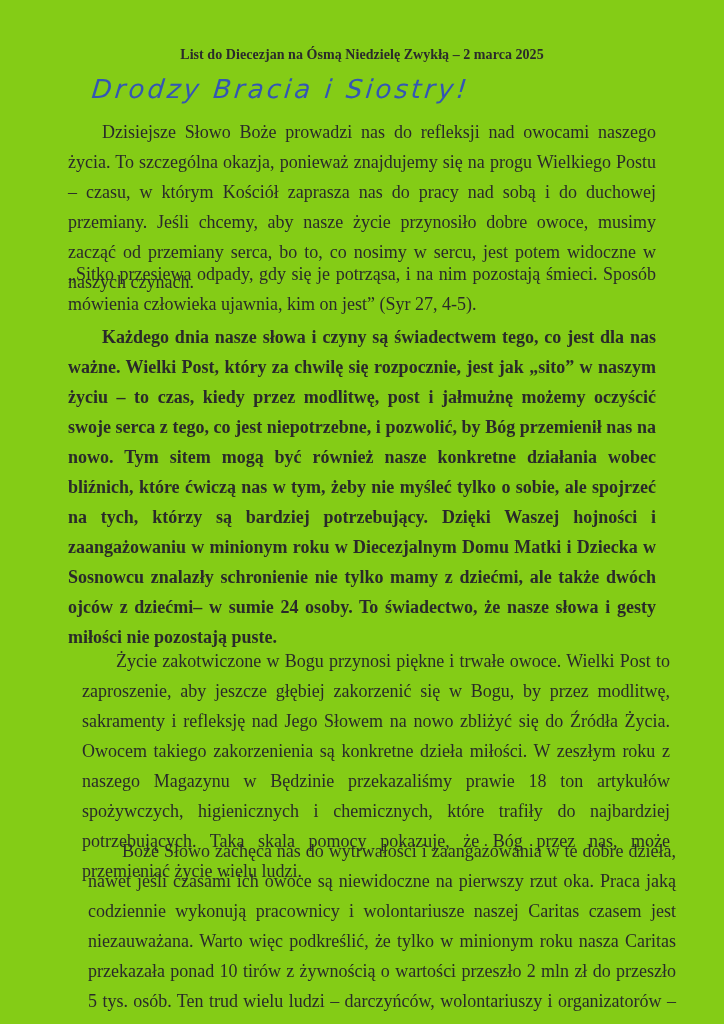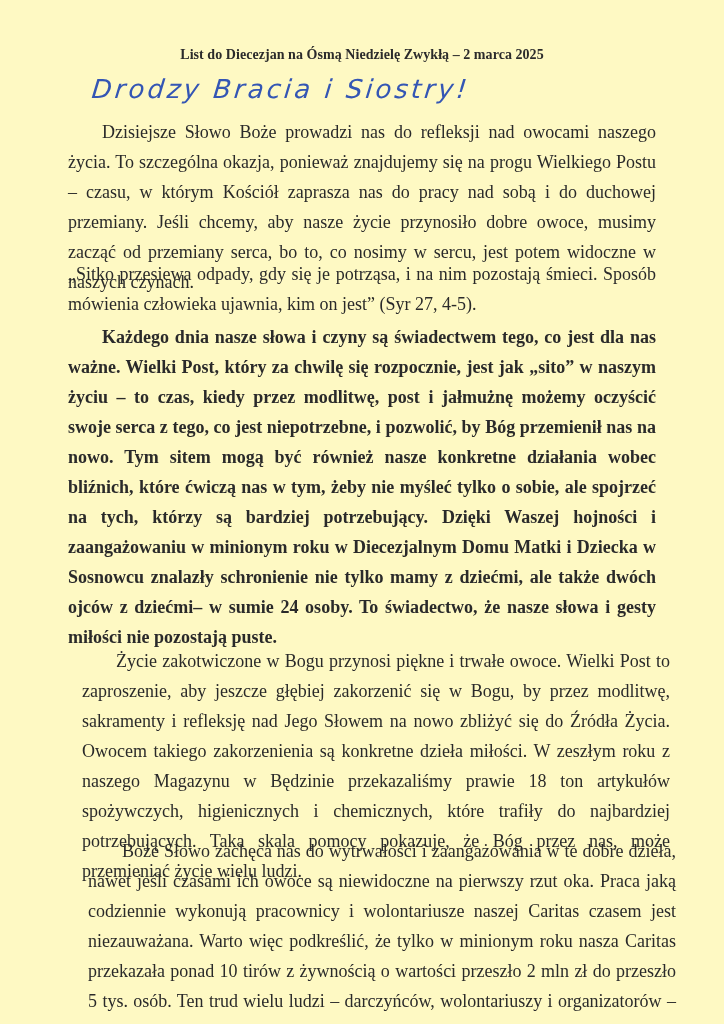--- a/index.html
+++ b/index.html
@@ -1,19 +1,19 @@
 <!DOCTYPE html>
 <html><head>
 <meta charset="utf-8">
 <style>
   html, body { margin: 0; padding: 0; background: #ffffff; }
   body { width: 724px; height: 1024px; overflow: hidden; position: relative; }
   .page {
     position: absolute; left: 0; top: 0; width: 724px; height: 1024px;
-    background: #fef9c3;
+    background: #84cc16;
     font-family: "Liberation Serif", "DejaVu Serif", serif;
     color: #2a2a2a;
   }
   .title {
     position: absolute; left: 0; right: 0; top: 47px;
     text-align: center; font-weight: bold; font-size: 14px;
     color: #2b2b2b; letter-spacing: 0.05px;
   }
   .salutation {
     position: absolute; left: 92px; top: 74px;

